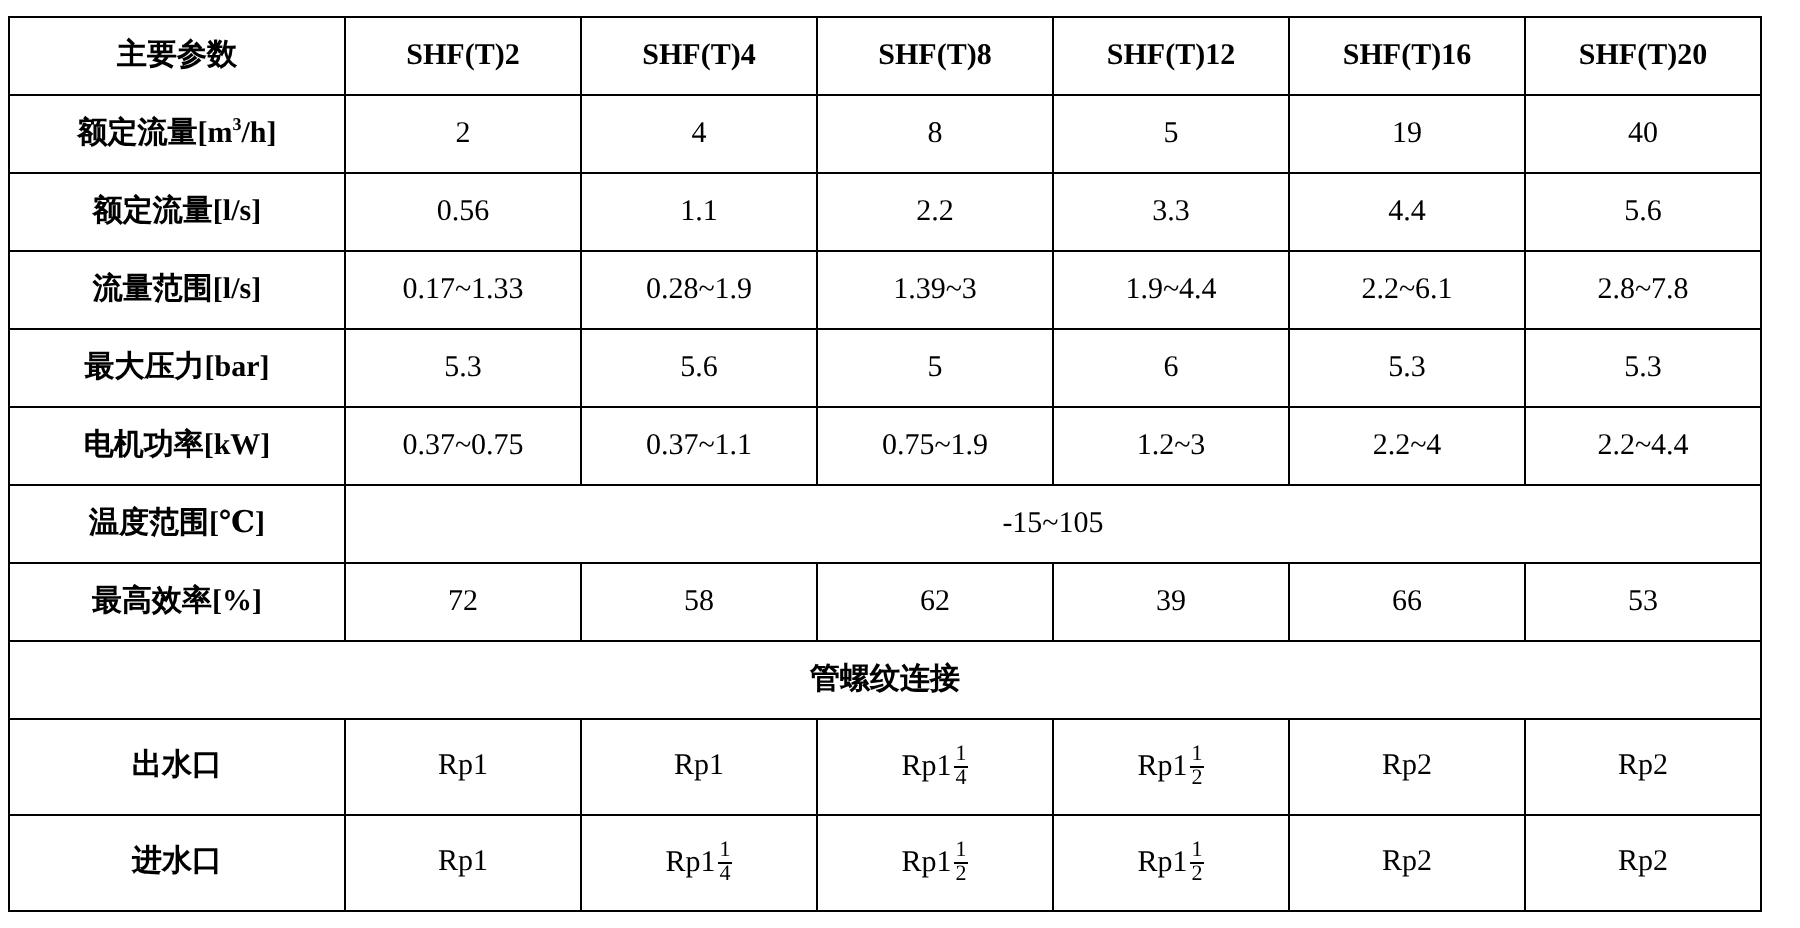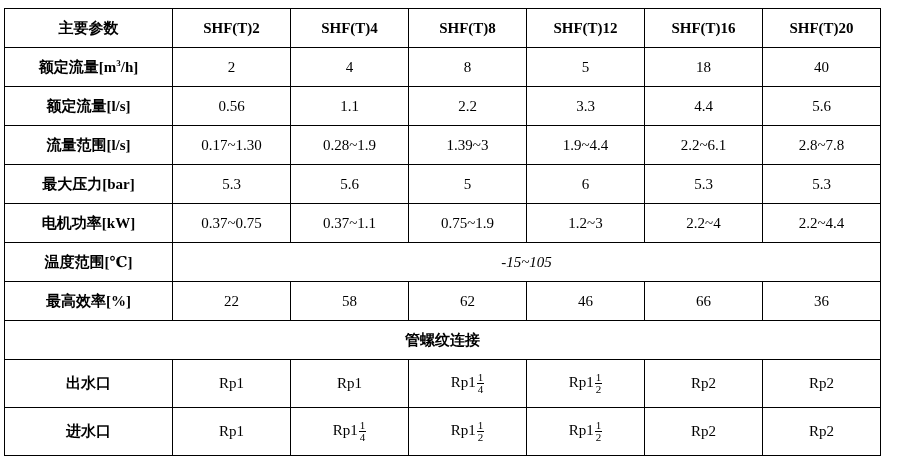--- a/index.html
+++ b/index.html
@@ -69,21 +69,20 @@
     display: block;
     padding: 0 1px;
   }
   .thread-title {
     font-weight: bold;
     font-size: 15px;
     font-family: Liberation Serif, serif;
   }
   .temp-span {
     font-size: 15px;
-    font-style: italic;
   }
 </style>
 </head>
 <body>
 
 <div class="sheet">
   <table class="spec">
     <colgroup>
       <col class="col-label">
       <col class="col-model">
@@ -103,38 +102,38 @@
         <td class="colhead">SHF(T)16</td>
         <td class="colhead">SHF(T)20</td>
       </tr>
 
       <tr>
         <td class="rowhead"><span>额定流量[m</span><sup>3</sup><span>/h]</span></td>
         <td>2</td>
         <td>4</td>
         <td>8</td>
         <td>5</td>
-        <td>18</td>
+        <td>19</td>
         <td>40</td>
       </tr>
 
       <tr>
         <td class="rowhead">额定流量[l/s]</td>
         <td>0.56</td>
         <td>1.1</td>
         <td>2.2</td>
         <td>3.3</td>
         <td>4.4</td>
         <td>5.6</td>
       </tr>
 
 
       <tr>
         <td class="rowhead">流量范围[l/s]</td>
-        <td>0.17~1.30</td>
+        <td>0.17~1.33</td>
         <td>0.28~1.9</td>
         <td>1.39~3</td>
         <td>1.9~4.4</td>
         <td>2.2~6.1</td>
         <td>2.8~7.8</td>
       </tr>
 
       <tr>
         <td class="rowhead">最大压力[bar]</td>
         <td>5.3</td>
@@ -155,26 +154,26 @@
         <td>2.2~4.4</td>
       </tr>
 
       <tr>
         <td class="rowhead">温度范围[℃]</td>
         <td class="temp-span" colspan="6">-15~105</td>
       </tr>
 
       <tr>
         <td class="rowhead">最高效率[%]</td>
-        <td>22</td>
+        <td>72</td>
         <td>58</td>
         <td>62</td>
-        <td>46</td>
+        <td>39</td>
         <td>66</td>
-        <td>36</td>
+        <td>53</td>
       </tr>
 
       <tr>
         <td class="thread-title" colspan="7">管螺纹连接</td>
       </tr>
 
       <tr>
         <td class="rowhead">出水口</td>
         <td><span>Rp1</span></td>
         <td><span>Rp1</span></td>

